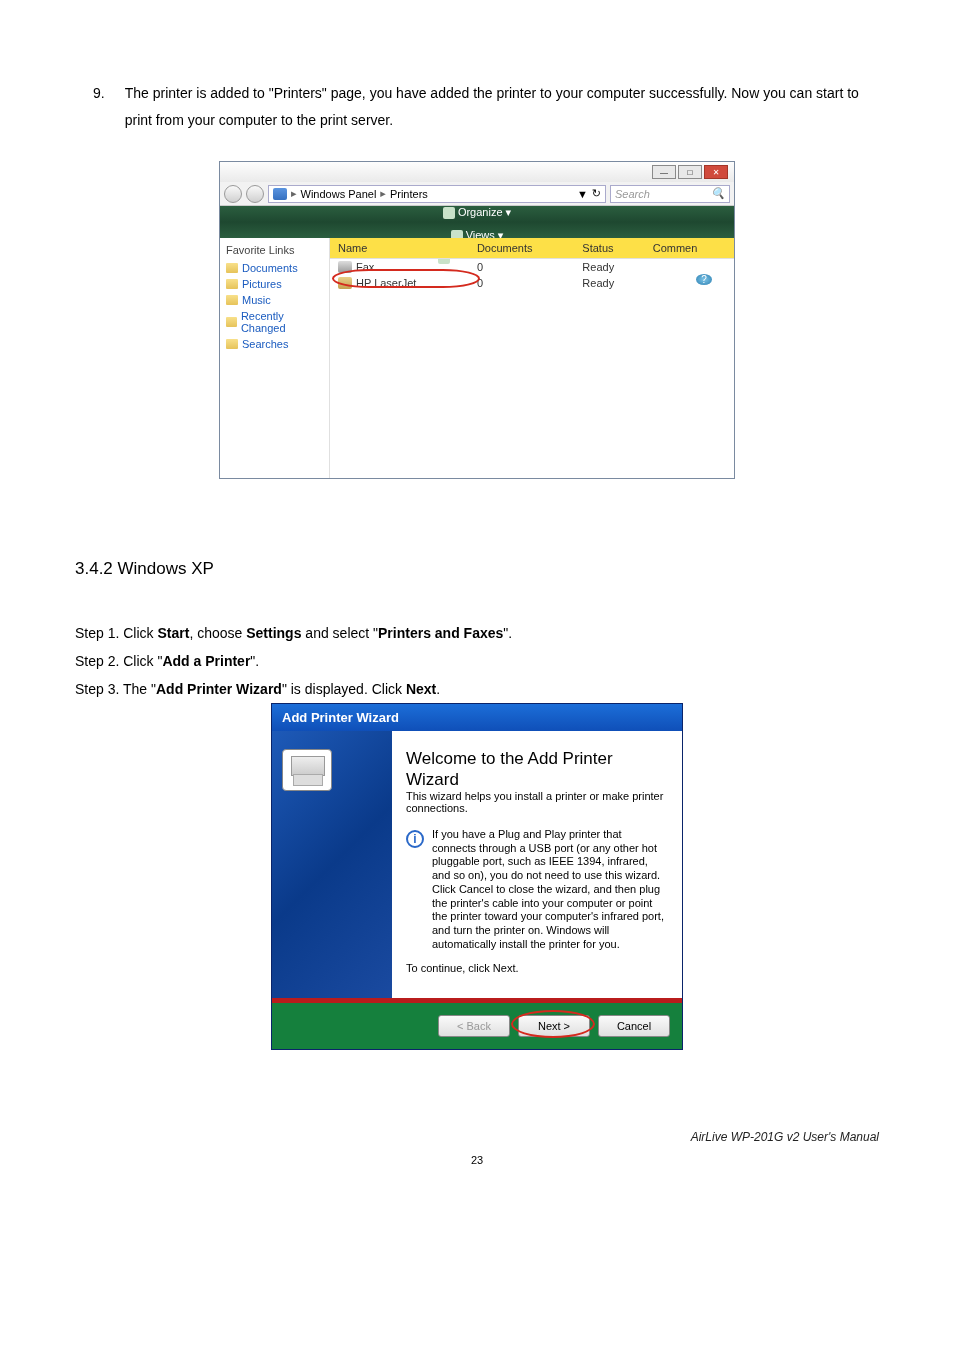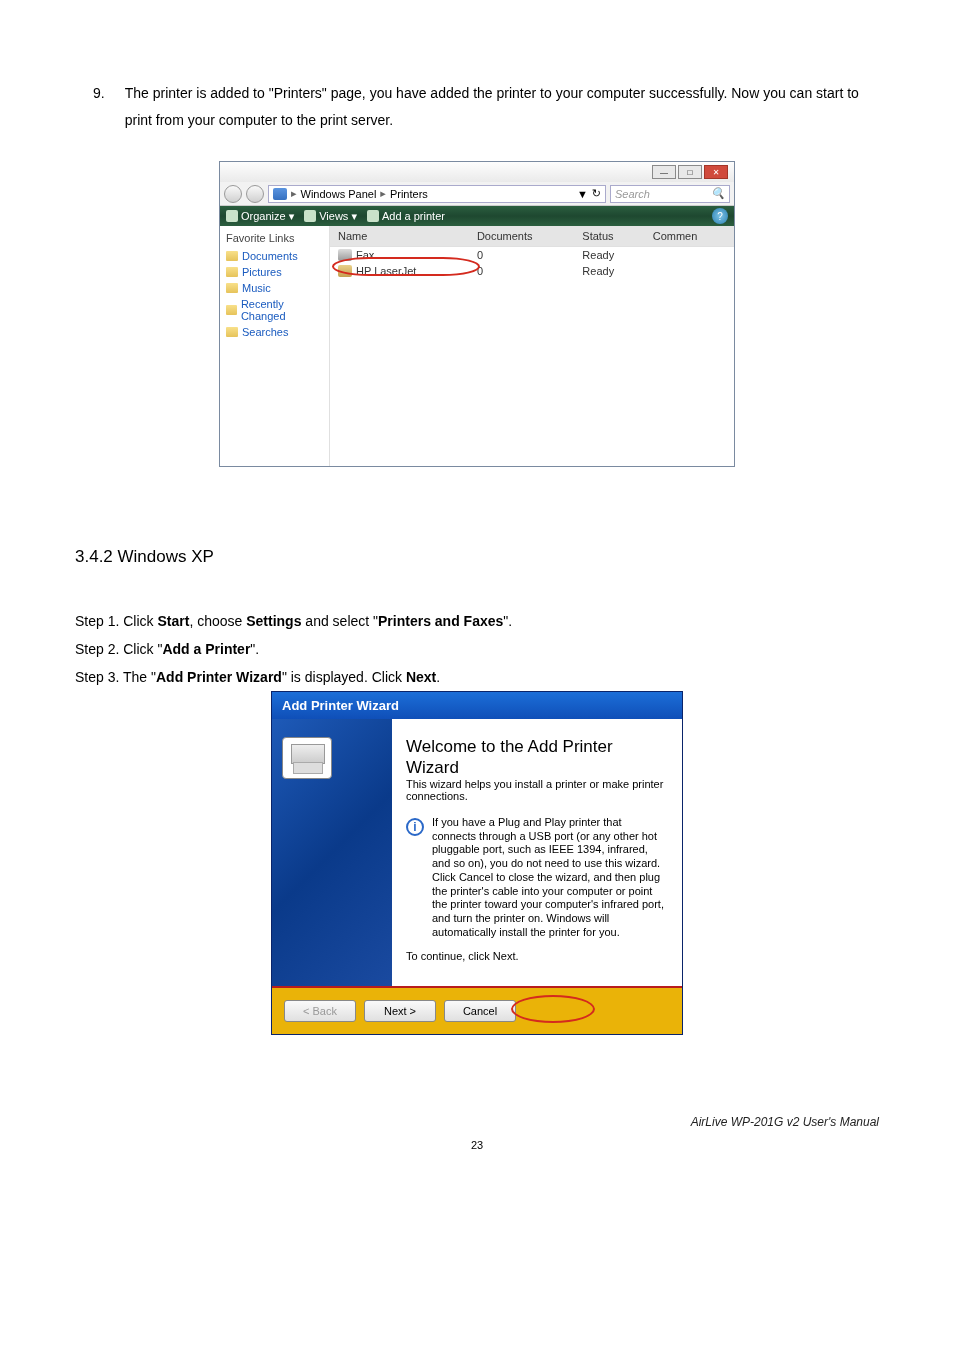--- a/index.html
+++ b/index.html
@@ -106,27 +106,28 @@
       align-items: center;
       padding: 0 4px;
       color: #999;
       font-style: italic;
       justify-content: space-between;
     }
     .search-field .mag {
       color: #4a6a9a;
     }
     .vista-toolbar {
-      height: 20px;
+      height: 32px;
       background: linear-gradient(#2b5e3f, #1e4830 50%, #2b5e3f);
       display: flex;
       align-items: center;
-      padding: 0 6px;
+      padding: 0 22px;
       color: #fff;
       gap: 10px;
+      flex-direction: column;
     }
     .vista-toolbar .tbitem {
       display: flex;
       align-items: center;
       gap: 3px;
     }
     .vista-toolbar .tbicon {
       width: 12px;
       height: 12px;
       background: #c9e2c9;
@@ -180,21 +181,21 @@
       width: 100%;
       border-collapse: collapse;
       font-size: 11px;
     }
     .vista-table th {
       text-align: left;
       font-weight: normal;
       color: #333;
       padding: 4px 8px;
       border-bottom: 1px solid #e0e0e0;
-      background: #e5e5e5;
+      background: #fde047;
     }
     .vista-table td {
       padding: 2px 8px;
       color: #333;
     }
     .vista-table td.name {
       display: flex;
       align-items: center;
       gap: 4px;
     }
@@ -344,25 +345,26 @@
       justify-content: center;
       font-size: 12px;
       flex-shrink: 0;
       margin-top: 2px;
     }
     .xp-info-text {
       font-size: 11px;
       line-height: 1.25;
     }
     .xp-buttons {
-      border-top: 2px solid #b91c1c;
+      border-top: 5px solid #b91c1c;
       padding: 12px 12px;
       display: flex;
+      justify-content: flex-end;
       gap: 8px;
-      background: #eab308;
+      background: #15803d;
       position: relative;
     }
     .xp-btn {
       width: 72px;
       height: 22px;
       border: 1px solid #888;
       background: linear-gradient(#fafafa, #e0e0e0);
       font-size: 11px;
       border-radius: 3px;
     }

